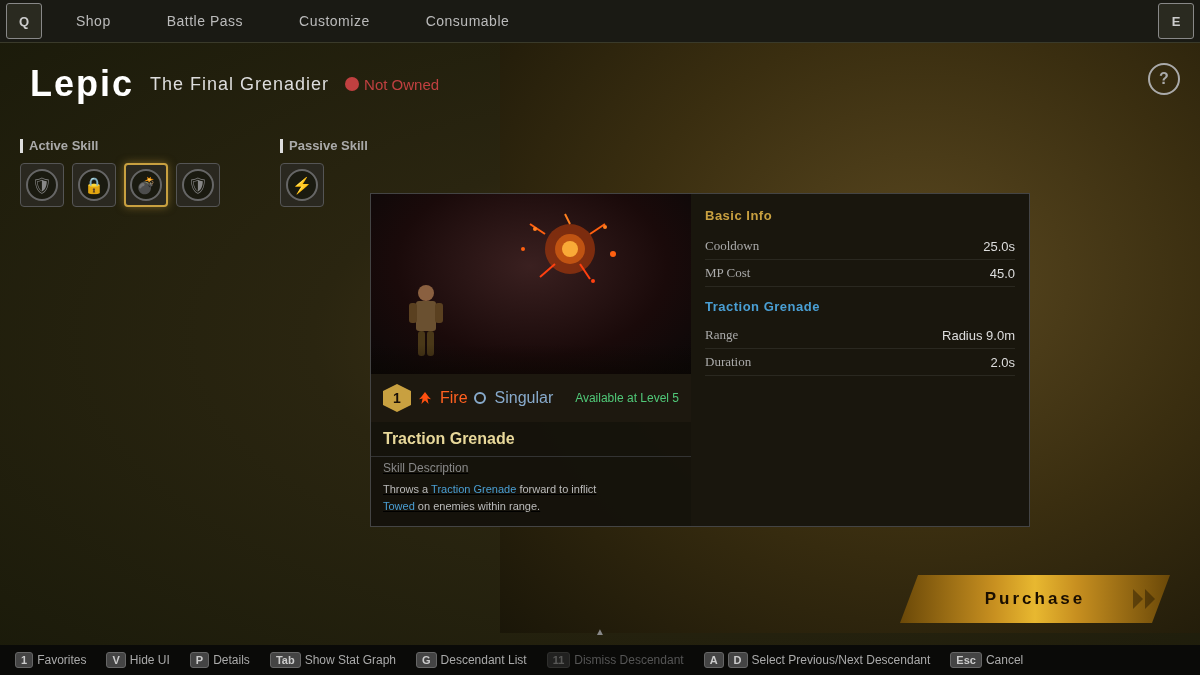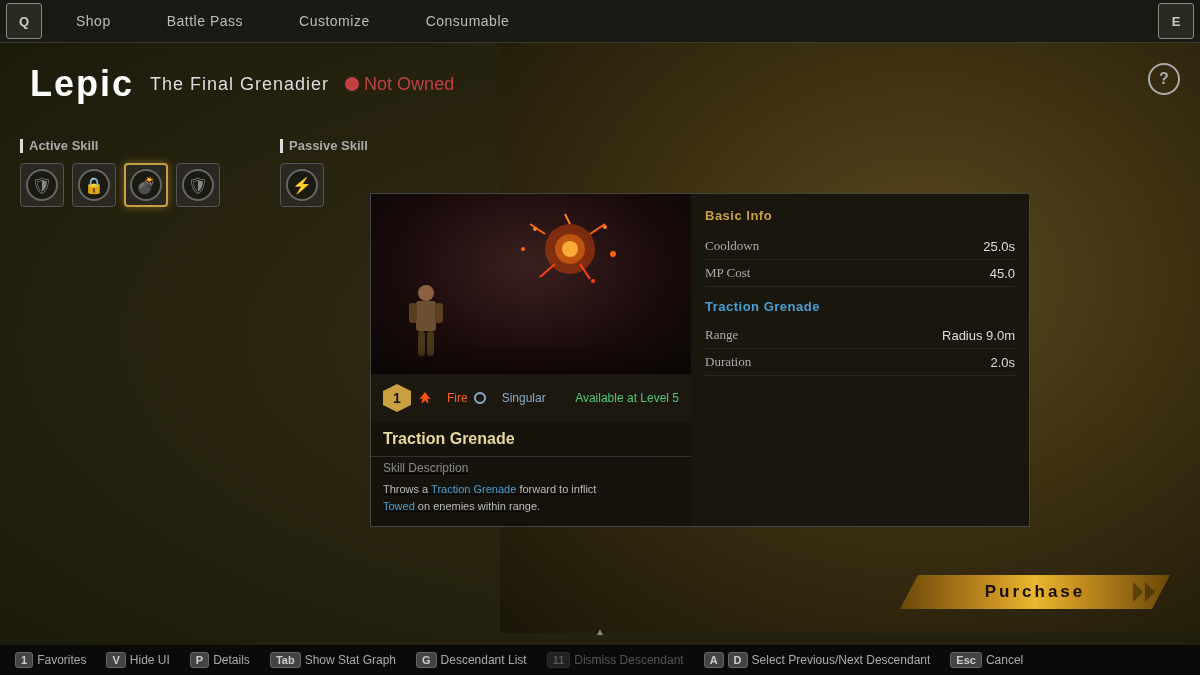--- a/index.html
+++ b/index.html
@@ -106,21 +106,21 @@
       font-size: 18px;
       color: #ddd;
       letter-spacing: 1px;
     }
 
     .char-status {
       display: flex;
       align-items: center;
       gap: 5px;
       color: #c04040;
-      font-size: 18px;
+      font-size: 15px;
     }
 
     .status-dot {
       width: 14px;
       height: 14px;
       border-radius: 50%;
       background: #c04040;
       display: flex;
       align-items: center;
       justify-content: center;
@@ -262,22 +262,22 @@
     .skill-tags {
       display: flex;
       align-items: center;
       gap: 6px;
       flex: 1;
     }
 
     .skill-tag {
       display: flex;
       align-items: center;
-      gap: 16px;
-      font-size: 12px;
+      gap: 9px;
+      font-size: 16px;
       color: #ccc;
     }
 
     .tag-fire { color: #ff6020; }
     .tag-singular { color: #88aacc; }
 
     .skill-available {
       color: #50c878;
       font-size: 12px;
       text-align: right;
@@ -399,21 +399,21 @@
       position: absolute;
       bottom: 50px;
       right: 30px;
       width: 270px;
       height: 50px;
       z-index: 20;
     }
 
     .purchase-outer {
       width: 270px;
-      height: 34px;
+      height: 48px;
       background: linear-gradient(90deg, #6a4808 0%, #c89020 35%, #e8b830 50%, #c89020 65%, #6a4808 100%);
       display: flex;
       align-items: center;
       justify-content: center;
       cursor: pointer;
       position: relative;
       clip-path: polygon(18px 0%, 100% 0%, calc(100% - 18px) 100%, 0% 100%);
     }
 
     .purchase-inner-text {

